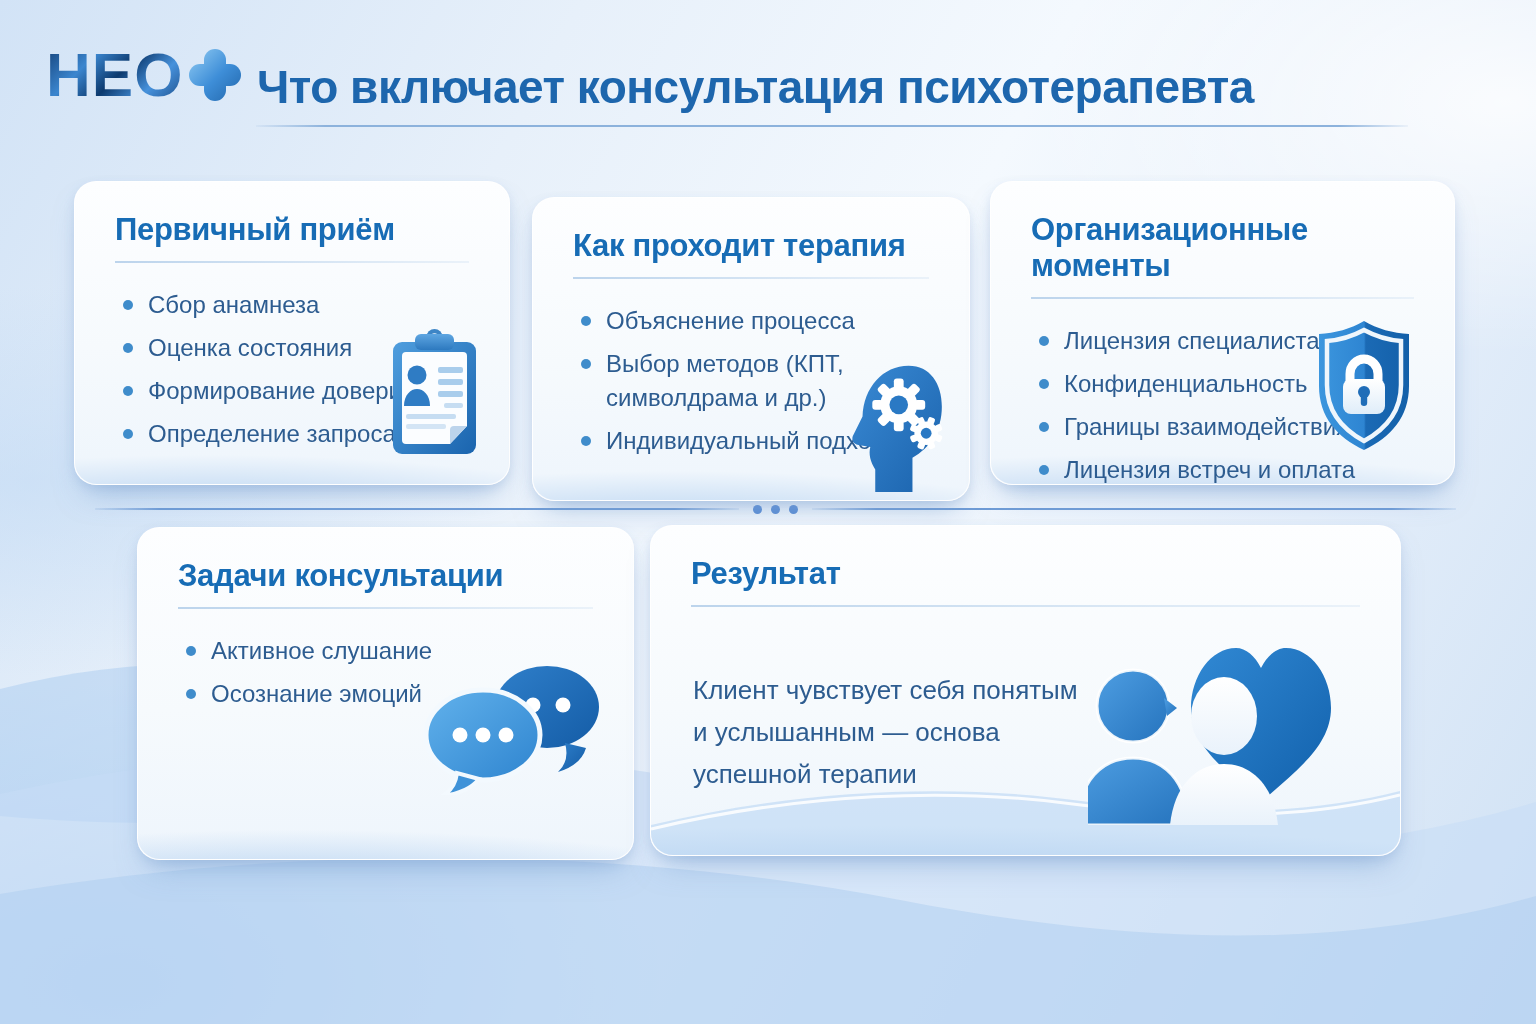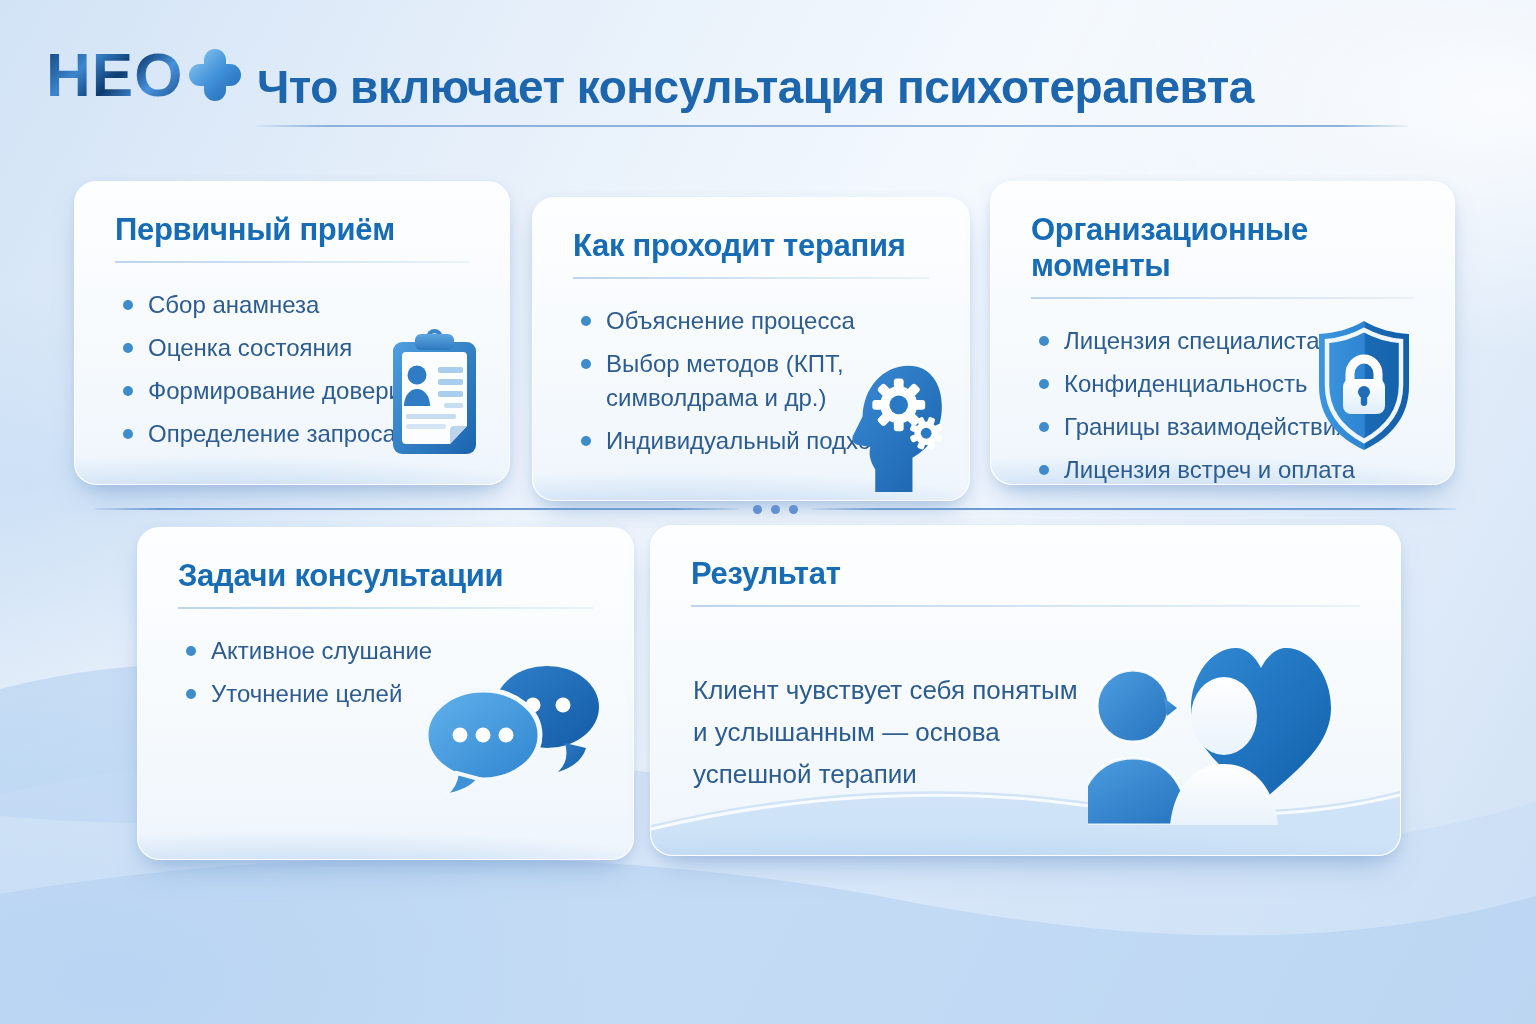--- a/index.html
+++ b/index.html
@@ -270,21 +270,21 @@
   <section class="card" id="card-tasks">
     <h2>Задачи консультации</h2>
     <div class="h-rule"></div>
     <ul>
       <li>
           <i class="b-dot"></i>
           <span class="li-text">Активное слушание</span>
         </li>
       <li>
           <i class="b-dot"></i>
-          <span class="li-text">Уточнение целей</span>
+          <span class="li-text">Осознание эмоций</span>
         </li>
     </ul>
     <svg class="card-icon" id="icon-bubbles" viewBox="0 0 180 140" aria-hidden="true">
       <defs>
         <linearGradient id="gB1" x1="0" y1="0" x2="1" y2="1">
           <stop offset="0" stop-color="#62b2ec"></stop>
             <stop offset="1" stop-color="#2e84cf"></stop>
         </linearGradient>
         <linearGradient id="gB2" x1="0" y1="0" x2="1" y2="1">
           <stop offset="0" stop-color="#2f7fca"></stop>

